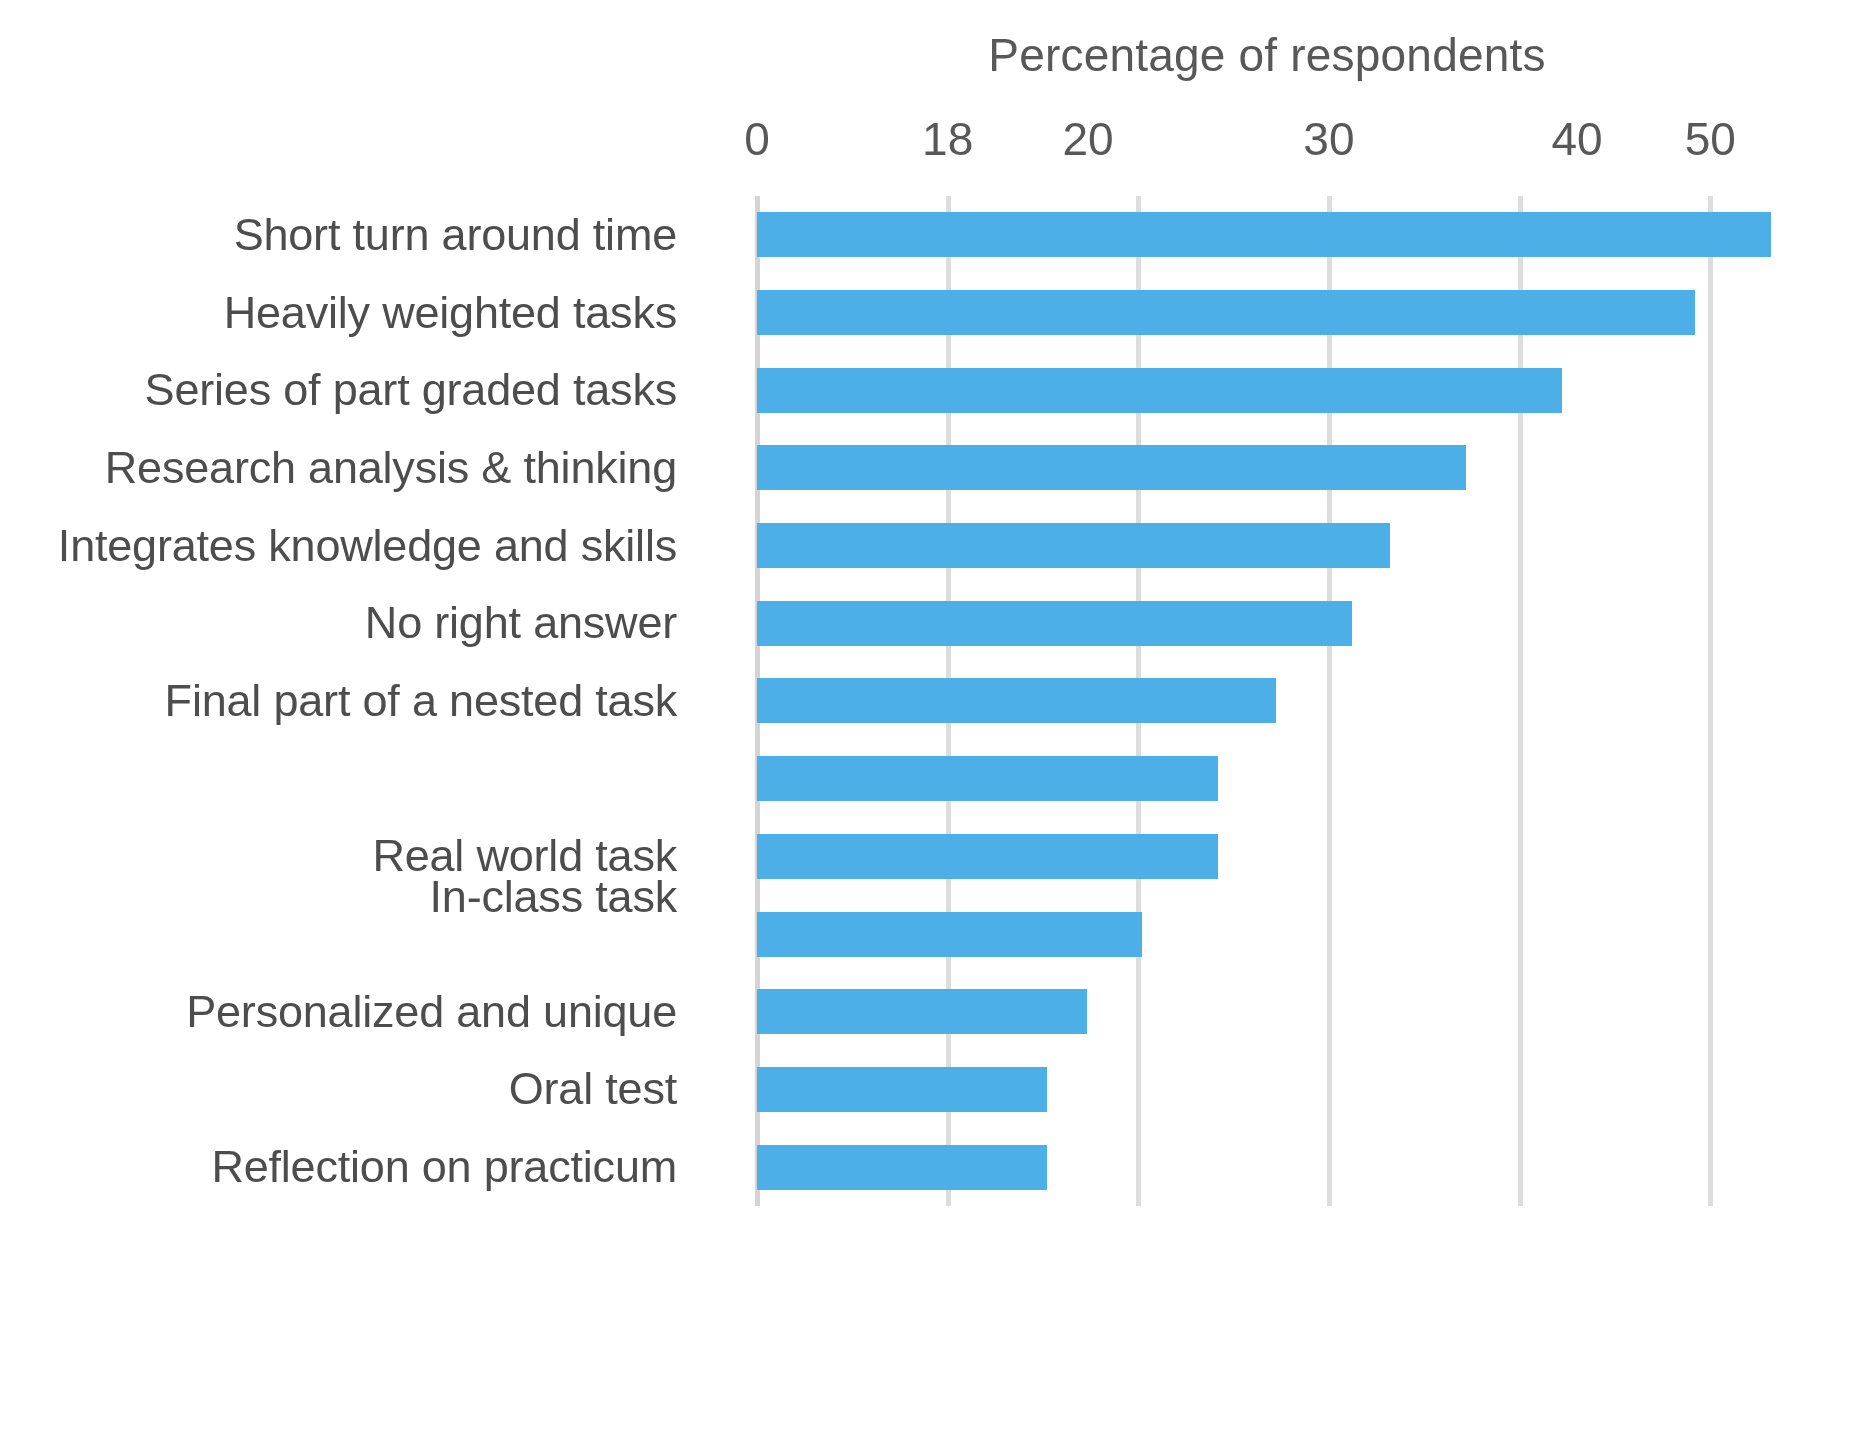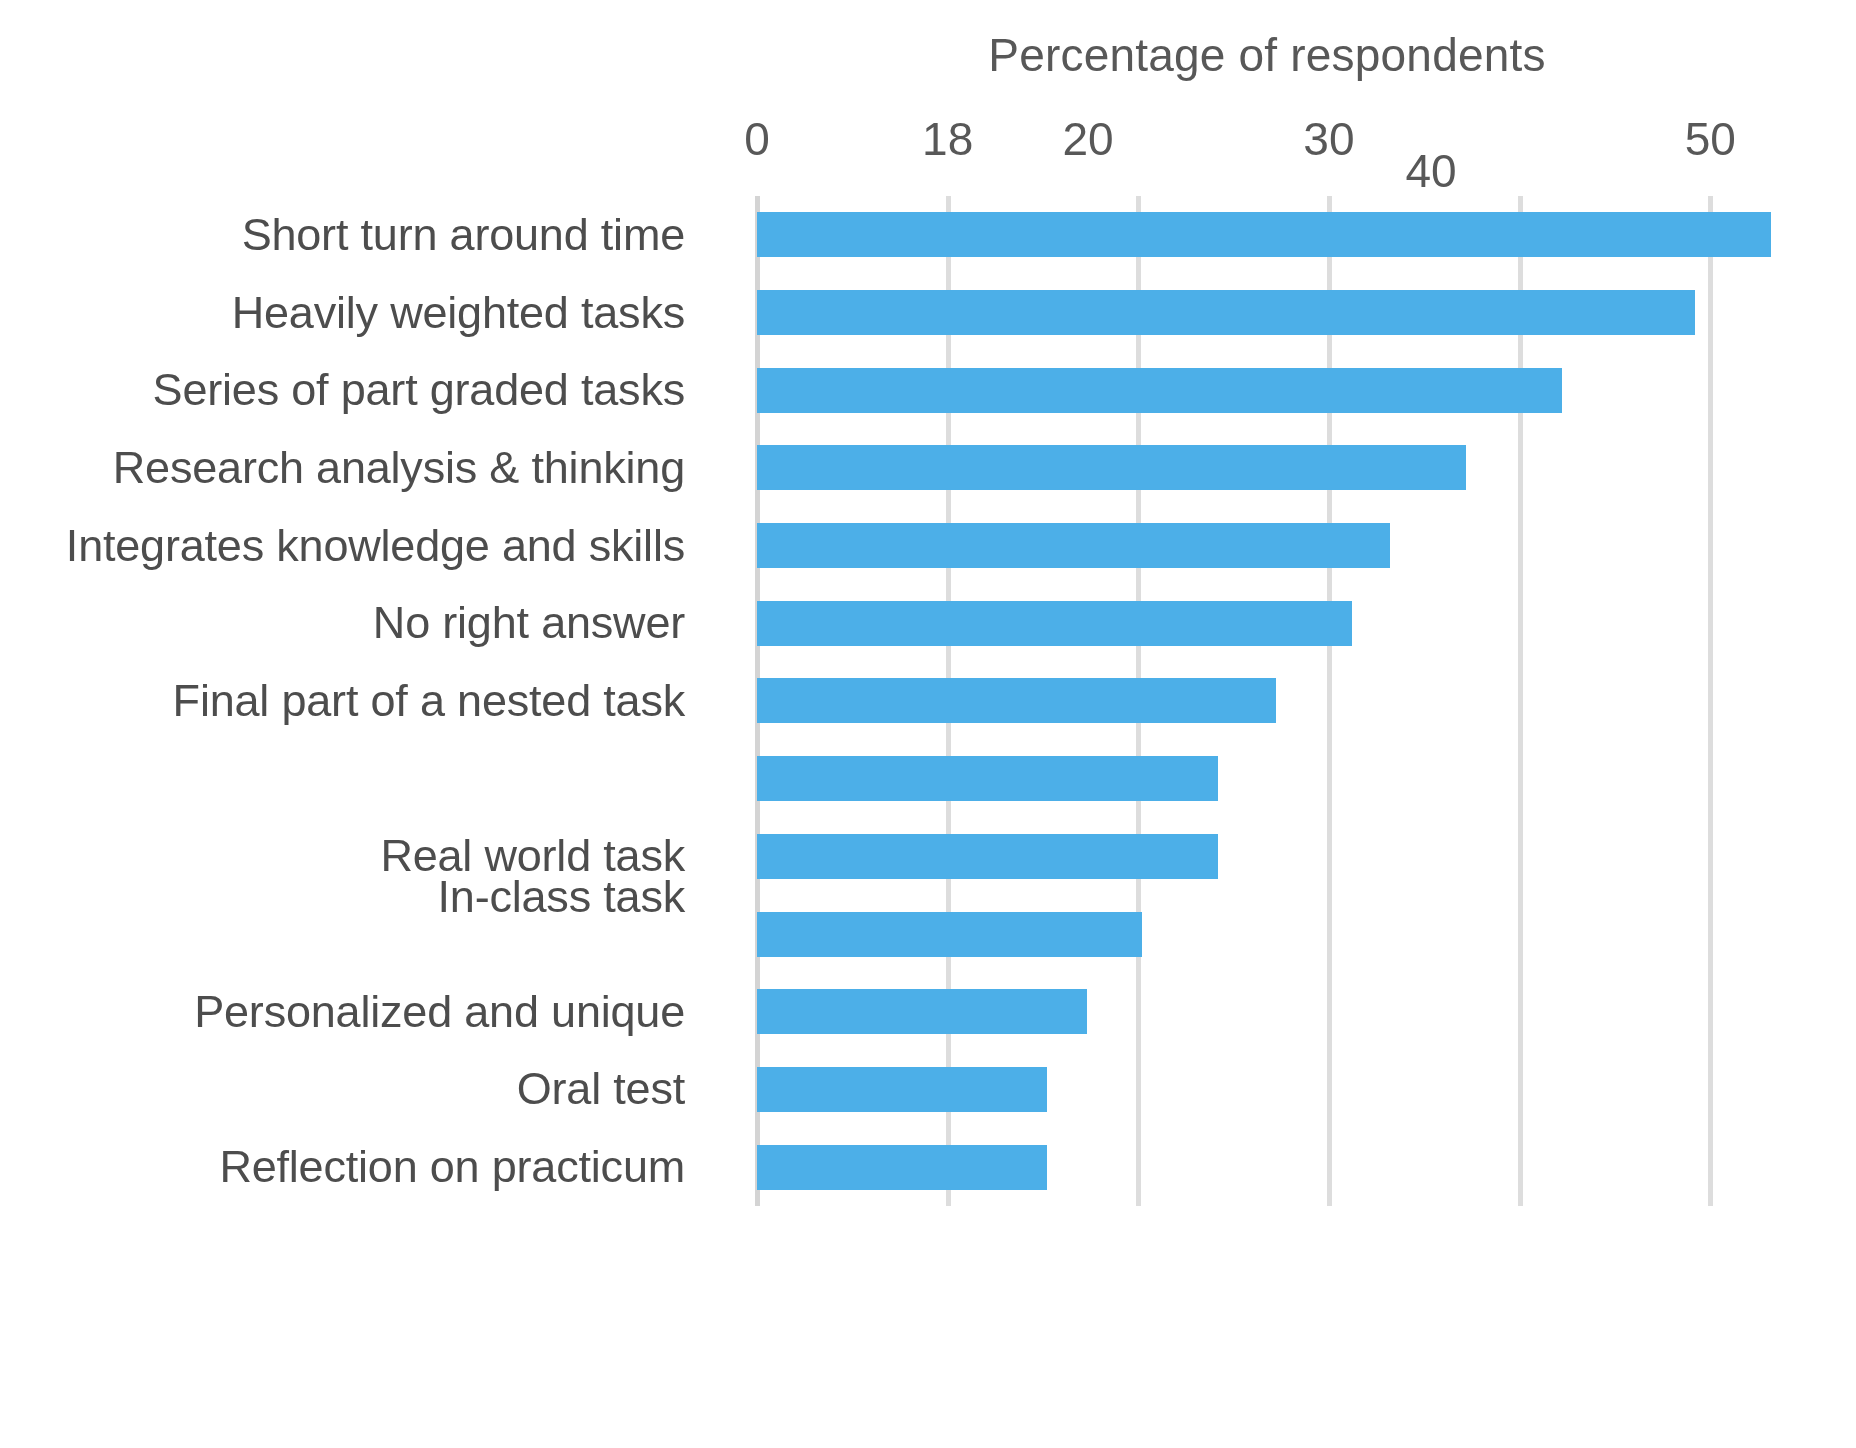--- a/index.html
+++ b/index.html
@@ -90,21 +90,20 @@
     background: #4CAFE8;
   }
 
   
   .cat-labels {
     position: absolute;
     left: 0;
     top: 196px;
     width: 722px;
     height: 1010px;
-    padding-left: 8px;
   }
   .cat-label {
     position: absolute;
     right: 45px;
     height: 77.7px;
     display: flex;
     align-items: center;
     justify-content: flex-end;
     font-size: 45px;
     color: #4d4d4d;
@@ -117,21 +116,21 @@
 
 <div id="chart-root">
 
   <div class="axis-title">Percentage of respondents</div>
 
   <div class="tick-row">
       <div class="tick-label" style="left: 757px;">0</div>
       <div class="tick-label" style="left: 947.654px;">18</div>
       <div class="tick-label" style="left: 1088px;">20</div>
       <div class="tick-label" style="left: 1328.96px;">30</div>
-      <div class="tick-label" style="left: 1431px; margin-top: 32px;">40</div>
+      <div class="tick-label" style="left: 1577px;">40</div>
       <div class="tick-label" style="left: 1710.27px;">50</div>
     </div>
 
   <div class="plot">
     <div class="grid-layer">
         <div class="gridline axis-zero" style="left: 0px;"></div>
         <div class="gridline" style="left: 190.654px;"></div>
         <div class="gridline" style="left: 381.308px;"></div>
         <div class="gridline" style="left: 571.963px;"></div>
         <div class="gridline" style="left: 762.617px;"></div>

